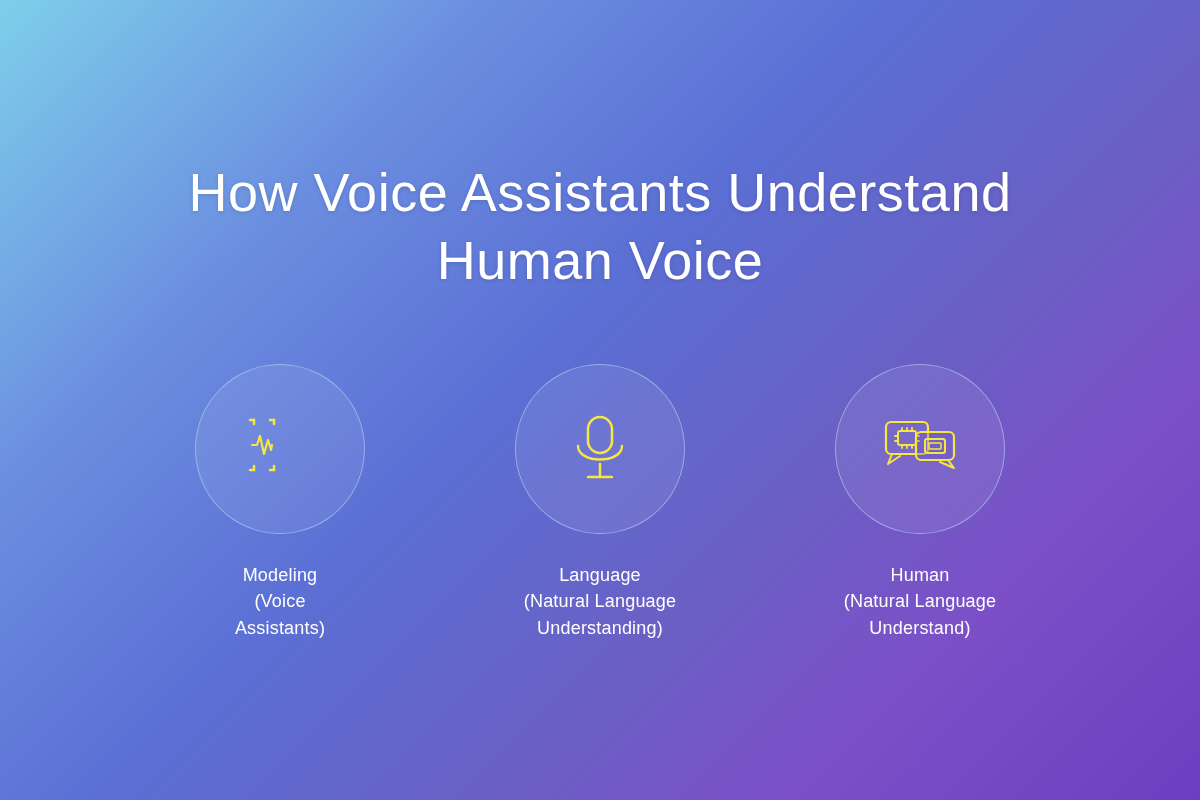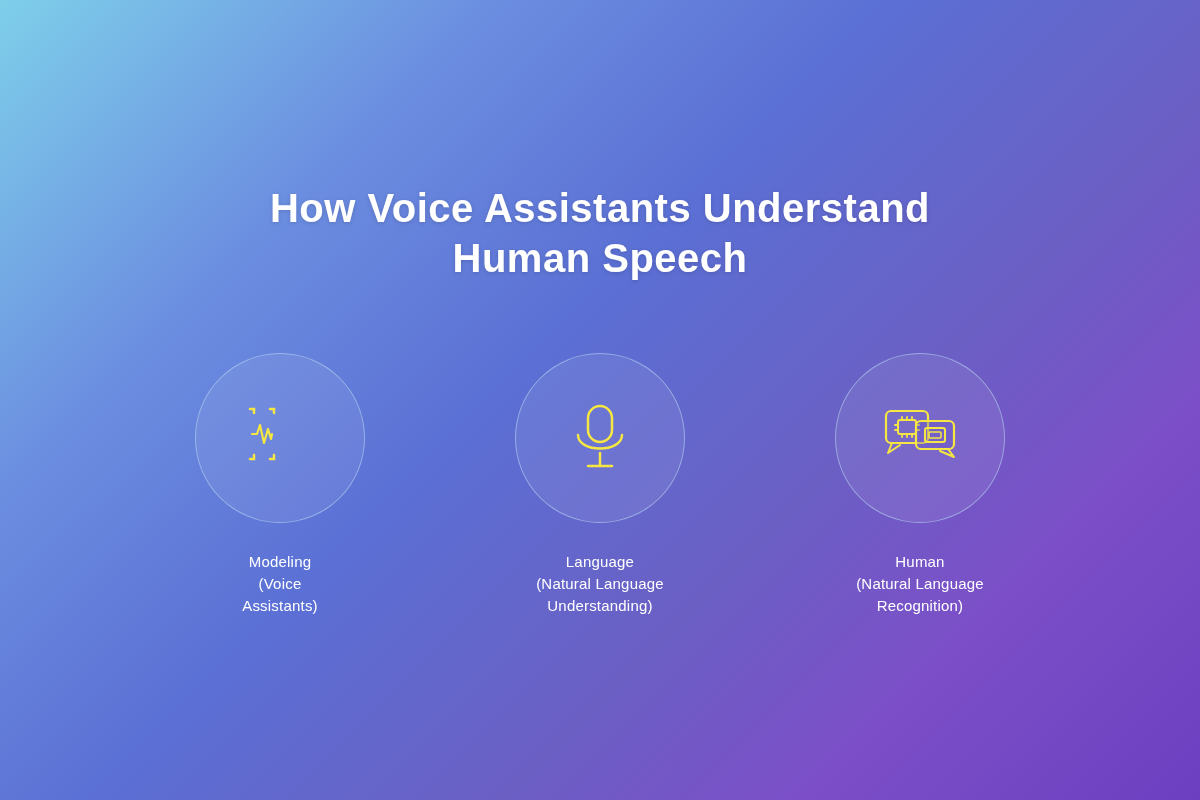--- a/index.html
+++ b/index.html
@@ -26,22 +26,22 @@
       position: relative;
     }
 
     .title-section {
       text-align: center;
       margin-bottom: 70px;
     }
 
     .main-title {
       color: #ffffff;
-      font-size: 40px;
-      font-weight: 700;
+      font-size: 54px;
+      font-weight: 400;
       line-height: 1.25;
       text-shadow: 0 1px 4px rgba(0,0,0,0.15);
       letter-spacing: 0.5px;
     }
 
     .cards-container {
       display: flex;
       flex-direction: row;
       justify-content: center;
       align-items: flex-start;
@@ -62,40 +62,40 @@
       border: 1.5px solid rgba(180, 210, 240, 0.6);
       background: rgba(255, 255, 255, 0.08);
       display: flex;
       align-items: center;
       justify-content: center;
       margin-bottom: 28px;
     }
 
     .card-label {
       color: #ffffff;
-      font-size: 15px;
+      font-size: 18px;
       font-weight: 400;
       text-align: center;
       line-height: 1.45;
       letter-spacing: 0.2px;
     }
 
     
     svg {
       color: #f5e642;
     }
   </style>
 </head>
 <body>
 
 <div class="background">
   <div class="title-section">
     <h1 class="main-title">
       <span>How Voice Assistants Understand</span><br>
-      <span>Human Speech</span>
+      <span>Human Voice</span>
     </h1>
   </div>
 
   <div class="cards-container">
 
     <div class="card">
       <div class="circle-icon">
 
         <svg width="80" height="70" viewBox="0 0 80 70" fill="none" xmlns="http://www.w3.org/2000/svg">
 
@@ -162,18 +162,18 @@
           <rect x="38" y="18" width="38" height="28" rx="5" stroke="#f5e642" stroke-width="2.2" fill="rgba(100,80,200,0.3)"></rect>
           <path d="M70 46 L76 54 L62 48" stroke="#f5e642" stroke-width="2" fill="none" stroke-linecap="round" stroke-linejoin="round"></path>
 
           <rect x="47" y="25" width="20" height="14" rx="2" stroke="#f5e642" stroke-width="2" fill="none"></rect>
           <rect x="51" y="29" width="12" height="6" rx="1" stroke="#f5e642" stroke-width="1.5" fill="none"></rect>
         </svg>
       </div>
       <div class="card-label">
         <span>Human</span><br>
         <span>(Natural Language</span><br>
-        <span>Recognition)</span>
+        <span>Understand)</span>
       </div>
     </div>
 
   </div>
 </div>
 
 </body></html>

